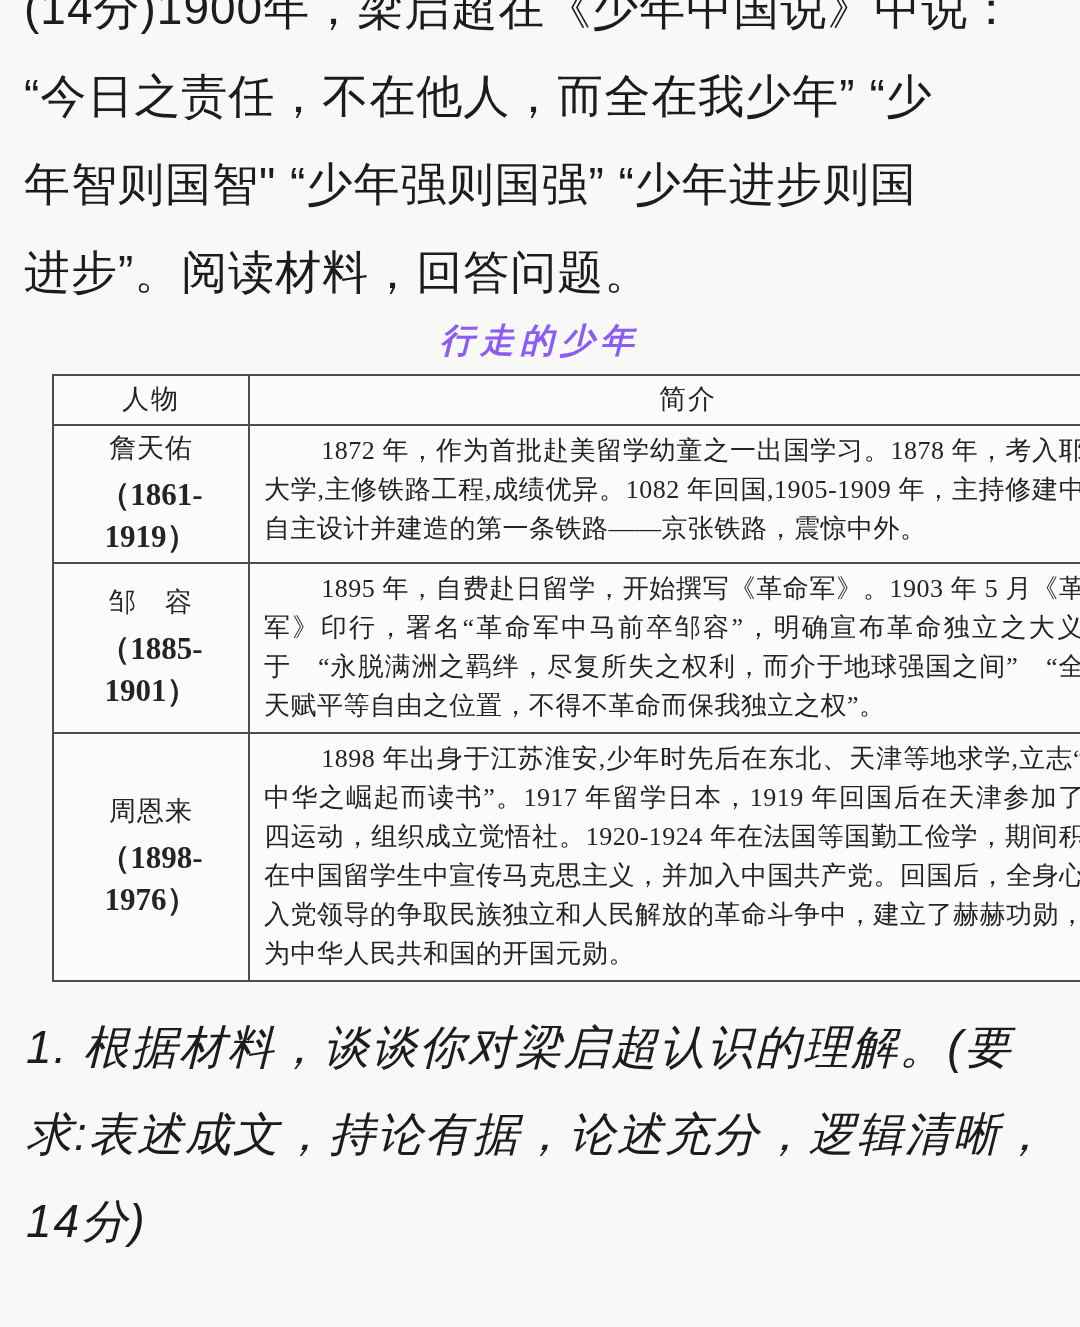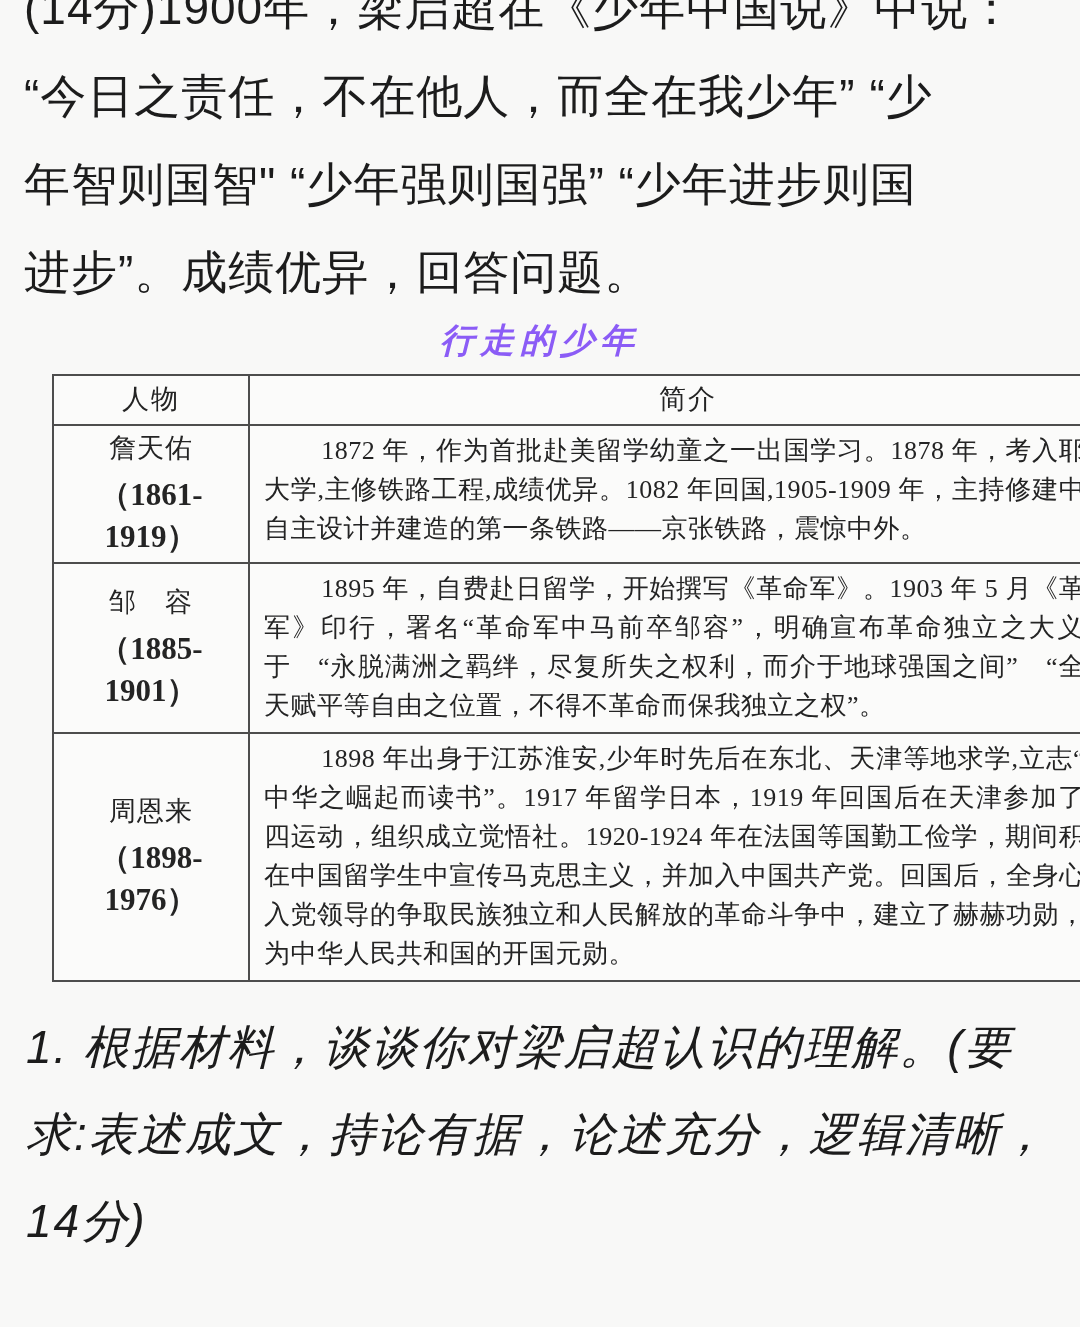--- a/index.html
+++ b/index.html
@@ -93,21 +93,21 @@
 </style>
 </head>
 <body>
 
 <div class="page">
 
   <div class="intro">
     <span class="line">(14分)1900年，梁启超在《少年中国说》中说：</span>
     <span class="line">“今日之责任，不在他人，而全在我少年” “少</span>
     <span class="line">年智则国智" “少年强则国强” “少年进步则国</span>
-    <span class="line">进步”。成绩优异，回答问题。</span>
+    <span class="line">进步”。阅读材料，回答问题。</span>
   </div>
 
   <div class="table-title">行走的少年</div>
 
   <table class="people">
     <colgroup>
       <col class="c-person">
       <col class="c-desc">
     </colgroup>
     <thead>

